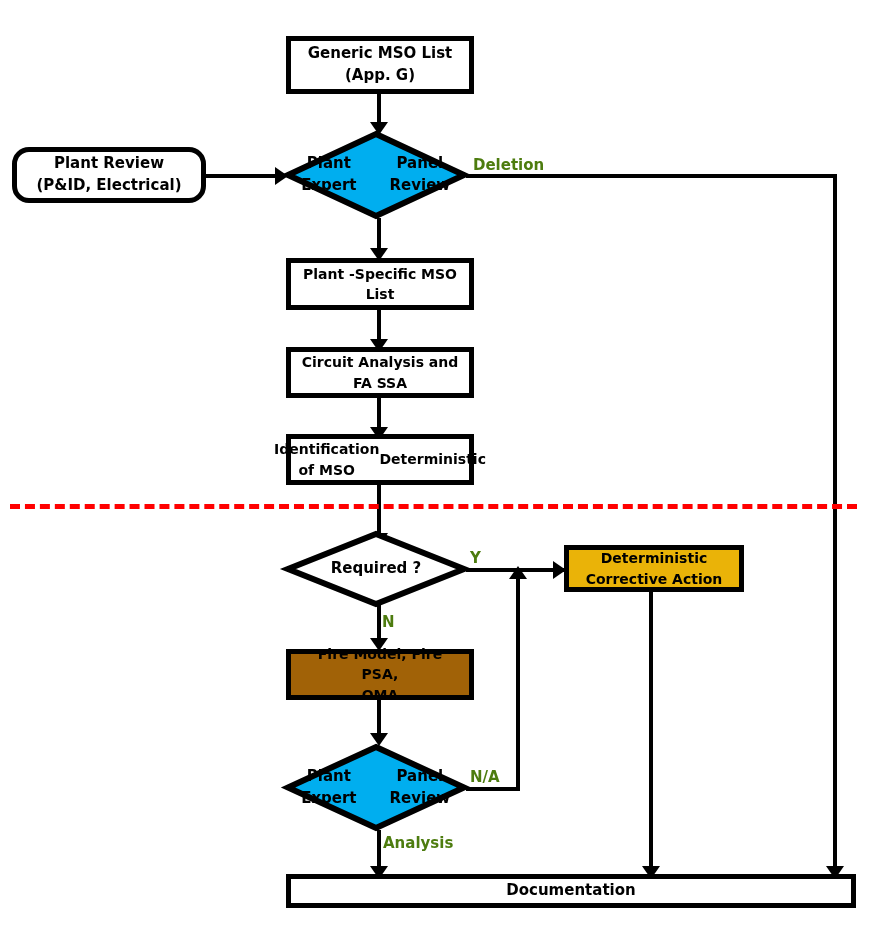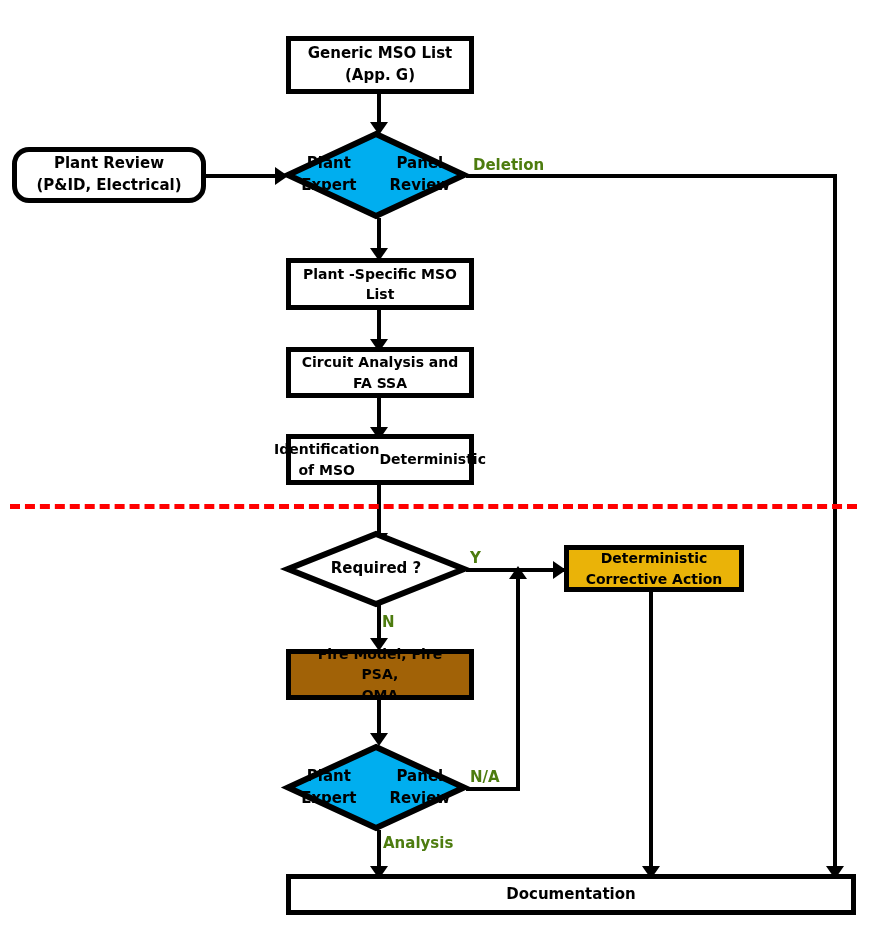--- a/index.html
+++ b/index.html
@@ -217,21 +217,21 @@
   <div class="diamond" style="left:285px; top:744px; width:182px; height:87px;">
     <svg width="182" height="87" viewBox="0 0 182 87">
       <polygon points="91,3 179,43.5 91,84 3,43.5" fill="#00AEEF" stroke="#000000" stroke-width="6"></polygon>
     </svg>
     <div class="dtext" style="font-size:15px;">
       <span>Plant Expert</span>
       <span>Panel Review</span>
     </div>
   </div>
 
-  <div class="node box" style="left:286px; top:874px; width:570px; height:41px; font-size:15px;justify-content:flex-end;">
+  <div class="node box" style="left:286px; top:874px; width:570px; height:34px; font-size:15px;justify-content:flex-end;">
     <span class="lbl">Documentation</span>
   </div>
 
   <div class="edge-label" style="left:473px; top:156px; font-size:15px;">Deletion</div>
 
   <div class="edge-label" style="left:470px; top:549px; font-size:15px;">Y</div>
 
   <div class="edge-label" style="left:382px; top:613px; font-size:15px;">N</div>
 
   <div class="edge-label" style="left:470px; top:768px; font-size:15px;">N/A</div>

